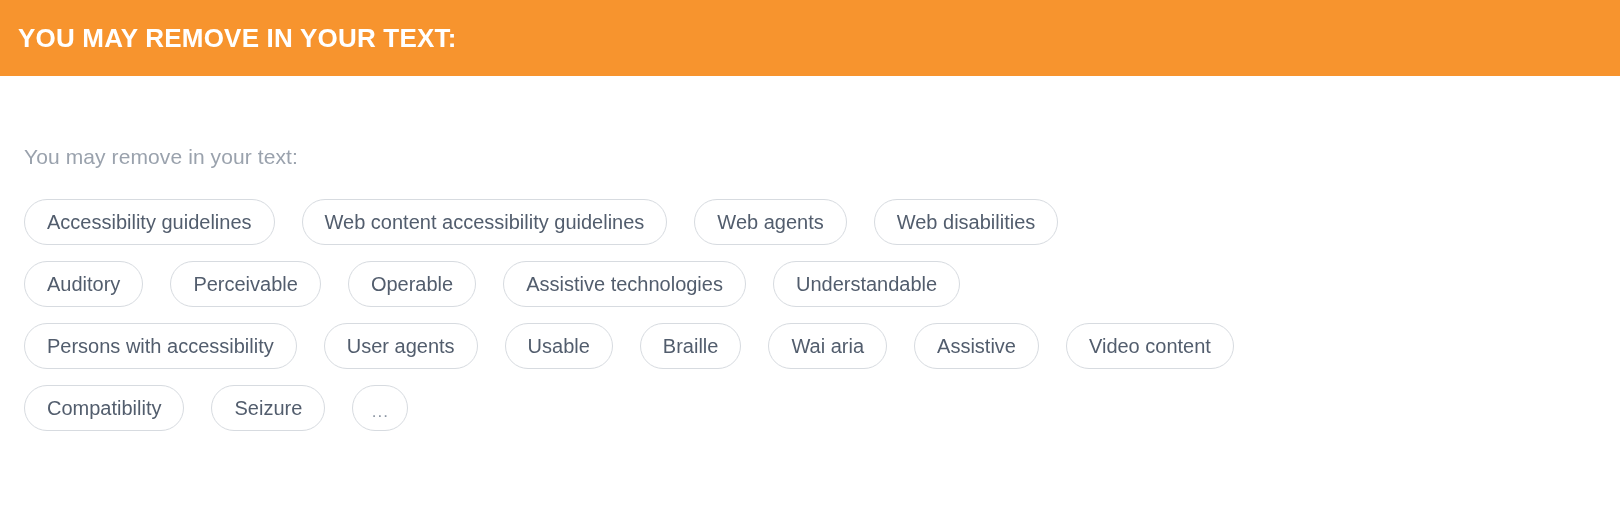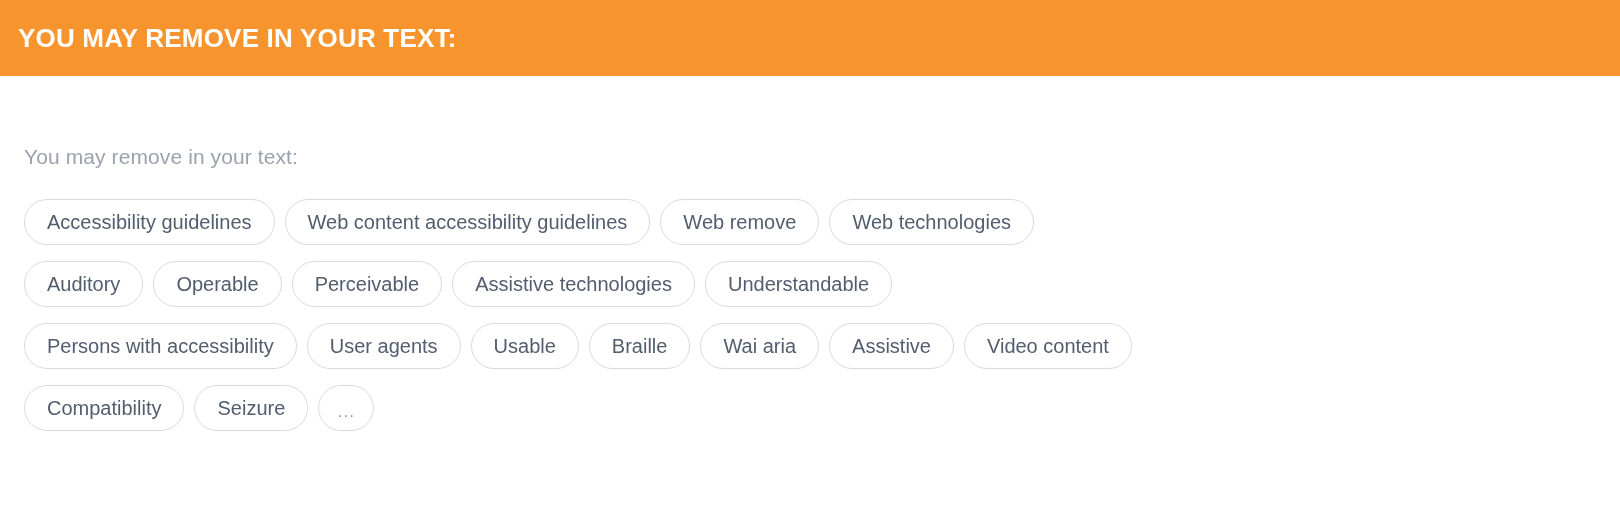--- a/index.html
+++ b/index.html
@@ -56,21 +56,21 @@
     white-space: nowrap;
   }
 
   .chip-area {
     margin-top: 32px;
   }
 
   .chip-row {
     display: flex;
     align-items: center;
-    gap: 10px;
+    gap: 27px;
     margin-bottom: 16px;
     flex-wrap: nowrap;
   }
 
   .chip {
     box-sizing: border-box;
     height: 46px;
     border: 1px solid #d7dbe0;
     border-radius: 24px;
     background: #ffffff;
@@ -105,28 +105,28 @@
   </div>
 
   <div class="body">
     <div class="subtitle">You may remove in your text:</div>
 
     <div class="chip-area">
 
       <div class="chip-row">
         <div class="chip">Accessibility guidelines</div>
         <div class="chip">Web content accessibility guidelines</div>
-        <div class="chip">Web remove</div>
-        <div class="chip">Web technologies</div>
+        <div class="chip">Web agents</div>
+        <div class="chip">Web disabilities</div>
       </div>
 
       <div class="chip-row">
         <div class="chip">Auditory</div>
+        <div class="chip">Perceivable</div>
         <div class="chip">Operable</div>
-        <div class="chip">Perceivable</div>
         <div class="chip">Assistive technologies</div>
         <div class="chip">Understandable</div>
       </div>
 
       <div class="chip-row">
         <div class="chip">Persons with accessibility</div>
         <div class="chip">User agents</div>
         <div class="chip">Usable</div>
         <div class="chip">Braille</div>
         <div class="chip">Wai aria</div>

